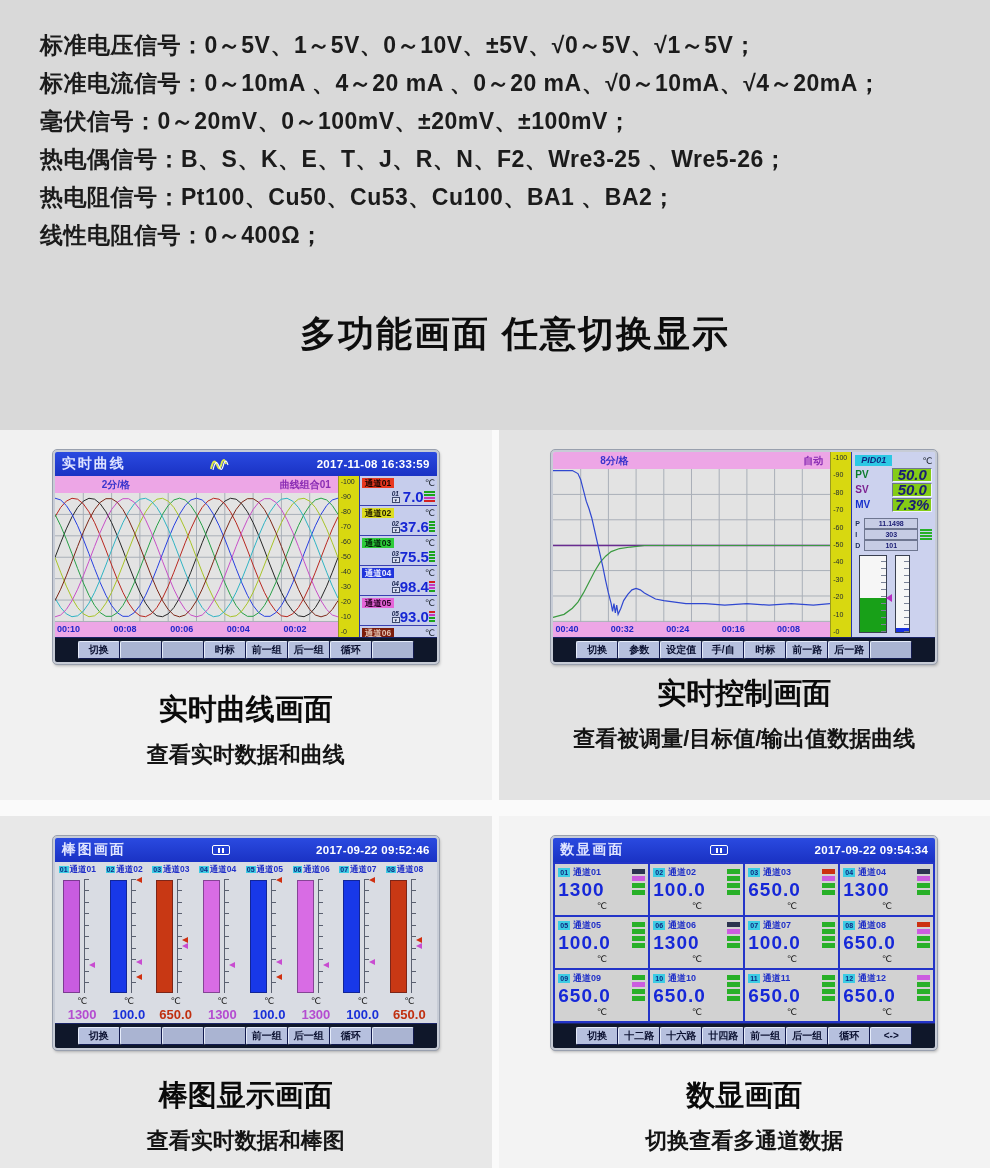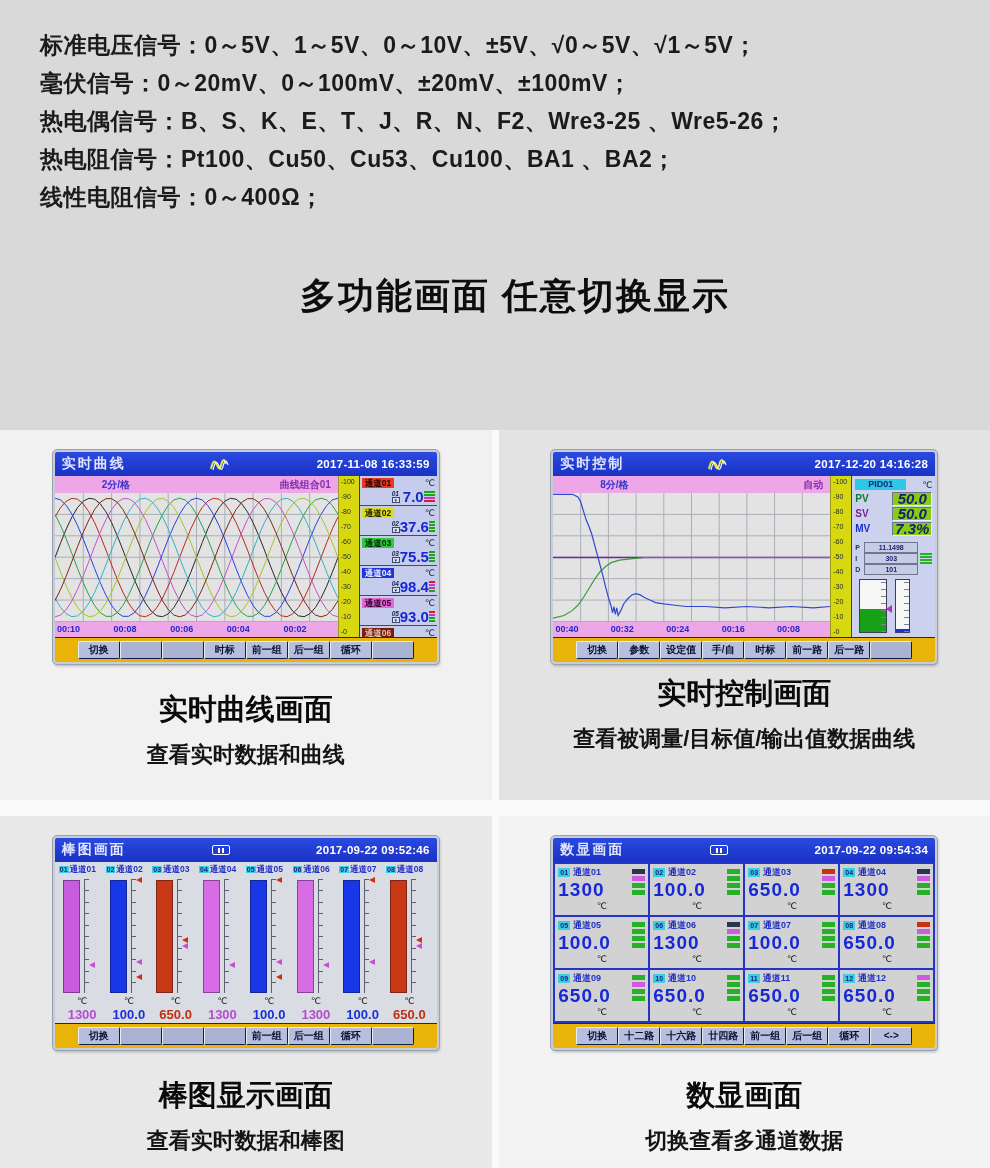--- a/index.html
+++ b/index.html
@@ -22,21 +22,21 @@
   .cap-sub { font-size:22px; font-weight:600; text-align:center; color:#141414; margin-top:10px; }
   .q-tr .cap-title { margin-top:10px; }
 
   
   .screen { width:386px; height:214px; margin:0 auto; background:#dfe2e8; border:2px solid #c7ccd6; outline:1px solid #99a0ae; border-radius:4px; display:flex; flex-direction:column; overflow:hidden; box-shadow:1px 2px 3px rgba(0,0,0,.25); }
   .scr-head { height:24px; flex:0 0 24px; background:linear-gradient(#2a4ae0,#1a32c4); display:flex; align-items:center; padding:0 7px; }
   .scr-title { font-size:14px; font-weight:bold; color:#dfe4ff; letter-spacing:2px; }
   .scr-logo { flex:1; display:flex; justify-content:center; }
   .scr-date { font-size:11.5px; font-weight:bold; color:#ffffff; letter-spacing:0.3px; }
   .scr-body { flex:1; display:flex; min-height:0; }
-  .scr-foot { height:25px; flex:0 0 25px; background:#eab308; border-top:1px solid #1a2466; display:flex; padding:3px 23px; }
+  .scr-foot { height:25px; flex:0 0 25px; background:#0f172a; border-top:1px solid #1a2466; display:flex; padding:3px 23px; }
   .scr-btn { flex:1; background:#b6c0de; border:1px solid #121a4e; border-top-color:#e6ecfa; border-left-color:#e6ecfa; border-radius:2px; font-size:10px; font-weight:bold; color:#0a1030; font-family:inherit; line-height:1; padding:0; }
   .scr-btn.blank { background:#aab4d2; }
 
   
   .plot-col { flex:1; display:flex; flex-direction:column; min-width:0; }
   .strip { height:17px; flex:0 0 17px; background:#eda6e6; display:flex; justify-content:space-between; align-items:center; padding:0 7px; }
   .strip-l { font-size:10px; font-weight:bold; color:#3a34cc;margin-left:40px; }
   .strip-r { font-size:10px; font-weight:bold; color:#8a2cb4; }
   .plot { flex:1; background:#e3e3e3; position:relative; min-height:0; }
   .plot svg { position:absolute; inset:0; width:100%; height:100%; }
@@ -57,21 +57,21 @@
   .ch-numcol { width:11px; display:flex; flex-direction:column; align-items:flex-start; }
   .ch-num { font-size:6.5px; font-weight:bold; color:#18244e; line-height:6px; }
   .ch-check { width:8px; height:6px; border:1px solid #3c486e; background:#dde2f2; font-size:5px; line-height:4px; text-align:center; color:#18244e; }
   .ch-val { flex:1; text-align:center; font-size:15px; font-weight:bold; color:#1626d4; font-family:"Liberation Sans",sans-serif; }
   .ch-bars { width:11px; display:flex; flex-direction:column; gap:1px; align-items:stretch; }
   .ch-bars i { height:2px; display:block; }
 
   
   .pid { width:84px; flex:0 0 84px; background:#ccd2ee; border-left:1px solid #2a36a8; padding:2px 3px; display:flex; flex-direction:column; }
   .pid-tagrow { display:flex; justify-content:space-between; align-items:center; height:13px; }
-  .pid-tag { background:#2cc8e4; color:#102880; font-size:9px; font-weight:bold; padding:0 13px; line-height:11px; }
+  .pid-tag { background:#2cc8e4; color:#102880; font-size:9px; font-weight:bold; padding:0 6px; line-height:11px;font-style:italic; }
   .pid-unit { font-size:9px; color:#101820; }
   .pid-row { display:flex; align-items:center; height:15px; gap:19px; }
   .pid-lab { width:18px; font-size:10px; font-weight:bold; }
   .pid-box { flex:1; background:#84cc16; border:1px solid; border-color:#6e7690 #eef2ff #eef2ff #6e7690; font-size:15px; font-weight:bold; color:#1a1c74; text-align:center; line-height:12px;font-style:italic; }
   .pid-params { display:flex; margin-top:6px; gap:2px; }
   .pp-rows { flex:1; }
   .pp-row { display:flex; align-items:center; height:11px; gap:2px; }
   .pp-lab { width:7px; font-size:7px; font-weight:bold; color:#23305e; }
   .pp-box { flex:1; background:#c6cce4; border:1px solid #6e7690; font-size:7px; font-weight:bold; color:#1a1c74; text-align:center; line-height:9px; }
   .pid-barsicon { width:12px; display:flex; flex-direction:column; gap:1px; justify-content:center; }
@@ -108,20 +108,21 @@
   .dc-bars i { width:13px; height:5px; display:block; }
 
   .usb-icon { width:18px; height:10px; border:1px solid #fff; border-radius:2px; display:inline-block; background:repeating-linear-gradient(90deg,transparent 0 2px,#fff 2px 4px) center / 10px 5px no-repeat; }
 </style>
 </head>
 <body>
 
 <div class="top-section">
   <div id="intro">
       <div class="intro-line">标准电压信号：0～5V、1～5V、0～10V、±5V、√0～5V、√1～5V；</div>
+      <div class="intro-line">标准电流信号：0～10mA 、4～20 mA 、0～20 mA、√0～10mA、√4～20mA；</div>
       <div class="intro-line">毫伏信号：0～20mV、0～100mV、±20mV、±100mV；</div>
       <div class="intro-line">热电偶信号：B、S、K、E、T、J、R、N、F2、Wre3-25 、Wre5-26；</div>
       <div class="intro-line">热电阻信号：Pt100、Cu50、Cu53、Cu100、BA1 、BA2；</div>
       <div class="intro-line">线性电阻信号：0～400Ω；</div>
     </div>
   <div class="main-heading">多功能画面  任意切换显示</div>
 </div>
 
 <div class="quads">
 
@@ -304,30 +305,20 @@
           <button class="scr-btn">循环</button>
           <button class="scr-btn blank"></button>
         </div>
     </div>
     <h3 class="cap-title">实时曲线画面</h3>
     <p class="cap-sub">查看实时数据和曲线</p>
   </section>
 
   <section class="quad q-tr">
     <div class="screen">
-      <div class="scr-head">
-        <span class="scr-title">实时控制</span>
-        <span class="scr-logo">
-          <svg width="24" height="13" viewBox="0 0 24 13">
-              <path d="M2 11 C4 2, 6 2, 8 7 C10 12, 11 12, 13 4 C14.5 1, 15.5 1, 17 6" fill="none" stroke="#dce84c" stroke-width="2"></path>
-              <path d="M4 12 C6 3, 8 3, 10 8 C12 13, 13 13, 15 5 C16.5 2, 17.5 2, 19 7" fill="none" stroke="#ffffff" stroke-width="1.1"></path>
-            </svg>
-        </span>
-        <span class="scr-date">2017-12-20 14:16:28</span>
-      </div>
       <div class="scr-body">
         <div class="plot-col">
           <div class="strip">
             <span class="strip-l">8分/格</span>
             <span class="strip-r">自动</span>
           </div>
           <div class="plot" id="control-plot">
               <svg viewBox="0 0 100 100" preserveAspectRatio="none">
                 <path d="M10 0 V100 M20 0 V100 M30 0 V100 M40 0 V100 M50 0 V100 M60 0 V100 M70 0 V100 M80 0 V100 M90 0 V100 M0 16.6 H100 M0 33.2 H100 M0 49.8 H100 M0 66.4 H100 M0 83.0 H100 M0 99.6 H100 " stroke="#a9afb8" fill="none" vector-effect="non-scaling-stroke"></path>
                 <path d="M0.0 50.0 L100.0 50.0 " stroke="#6a2c90" stroke-width="1.6" fill="none" vector-effect="non-scaling-stroke"></path>

